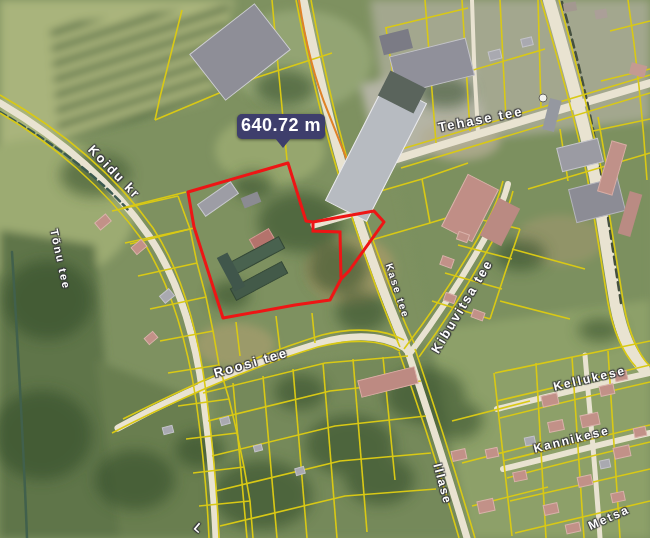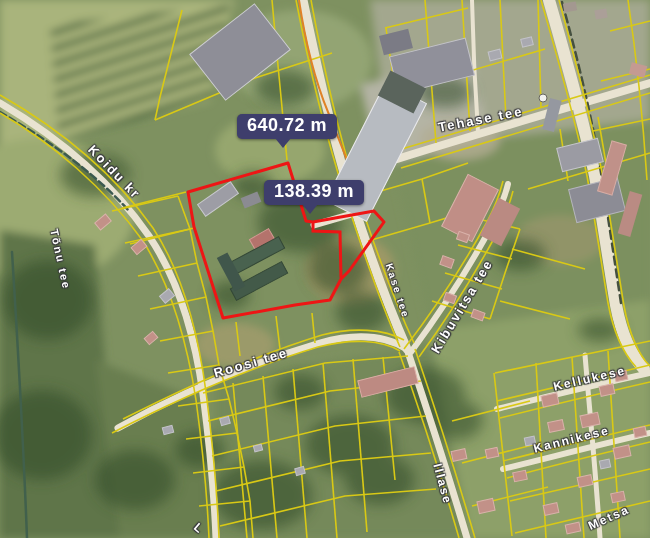--- a/index.html
+++ b/index.html
@@ -17,21 +17,21 @@
   .slabel{
     position:absolute;color:#fff;font-weight:bold;letter-spacing:2px;
     white-space:nowrap;transform-origin:0 0;
     text-shadow:-1px -1px 1px rgba(55,55,60,.95),1px -1px 1px rgba(55,55,60,.95),
                 -1px 1px 1px rgba(55,55,60,.95),1px 1px 1px rgba(55,55,60,.95);
   }
   .badge{
     position:absolute;background:var(--measurement-badge-bg,#3e3e6c);
     color:var(--measurement-badge-text,#fff);
     font-size:18px;font-weight:bold;letter-spacing:.5px;
-    padding:1px 10px 3px;border-radius:5px;
+    padding:1px 4px 3px;border-radius:5px;
     box-shadow:0 1px 3px rgba(0,0,0,.45);
   }
   .badge .ptr{
     position:absolute;left:38px;bottom:-9px;width:0;height:0;
     border-left:8px solid transparent;border-right:8px solid transparent;
     border-top:10px solid var(--measurement-badge-bg,#3e3e6c);
   }
 </style>
 </head>
 <body>
@@ -283,18 +283,14 @@
   <div class="slabel" style="left:552px;top:380px;font-size:12px;transform:rotate(-13deg);">Kellukese</div>
   <div class="slabel" style="left:532px;top:442px;font-size:12px;transform:rotate(-14deg);">Kannikese</div>
   <div class="slabel" style="left:444px;top:462px;font-size:12px;transform:rotate(75deg);">Illase</div>
   <div class="slabel" style="left:586px;top:520px;font-size:12px;transform:rotate(-24deg);">Metsa</div>
   <div class="slabel" style="left:200px;top:520px;font-size:12px;transform:rotate(40deg);">L</div>
 
   <div class="badge" style="left:237px;top:114px;">
     <span>640.72 m</span>
     <span class="ptr"></span>
   </div>
-  <div class="badge" style="left:264px;top:180px;">
-    <span>138.39 m</span>
-    <span class="ptr"></span>
-  </div>
 
 </div>
 
 </body></html>

